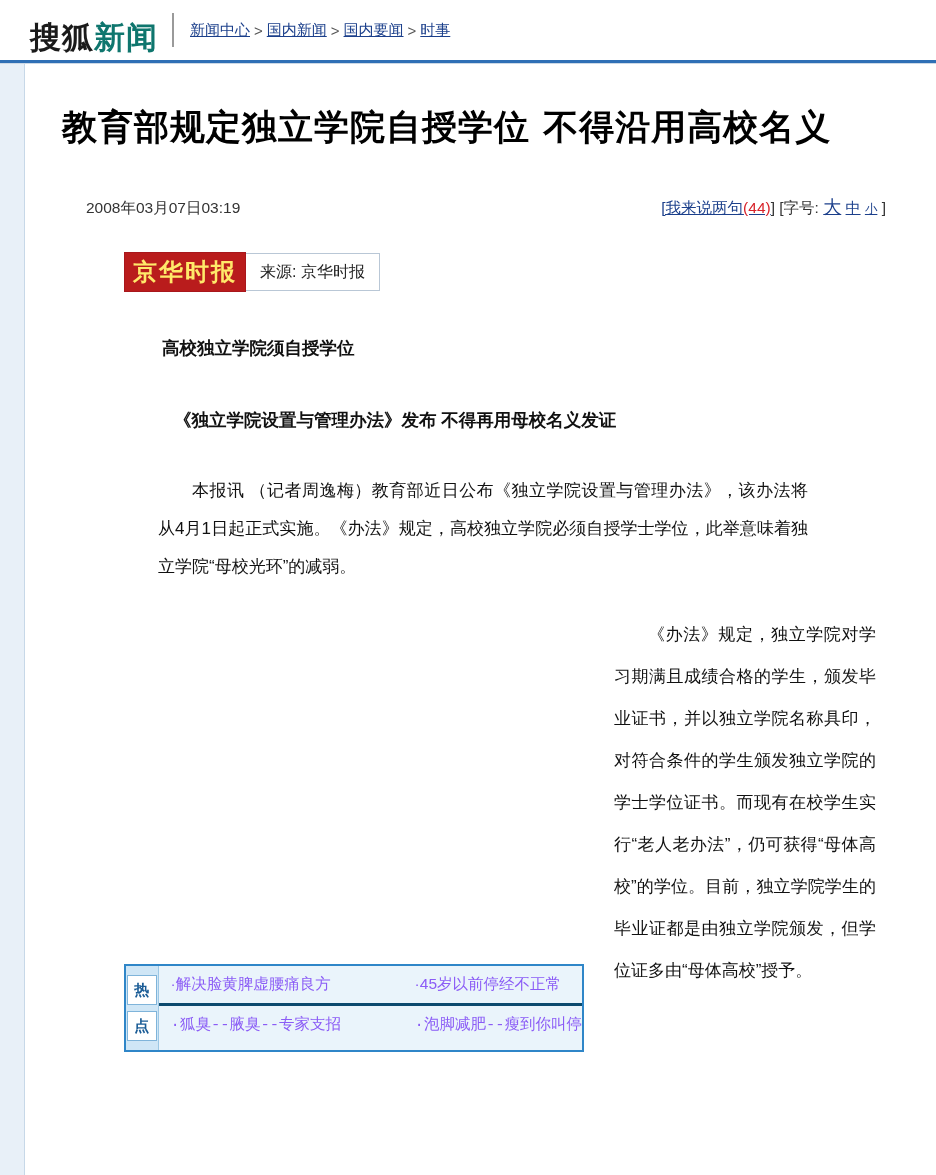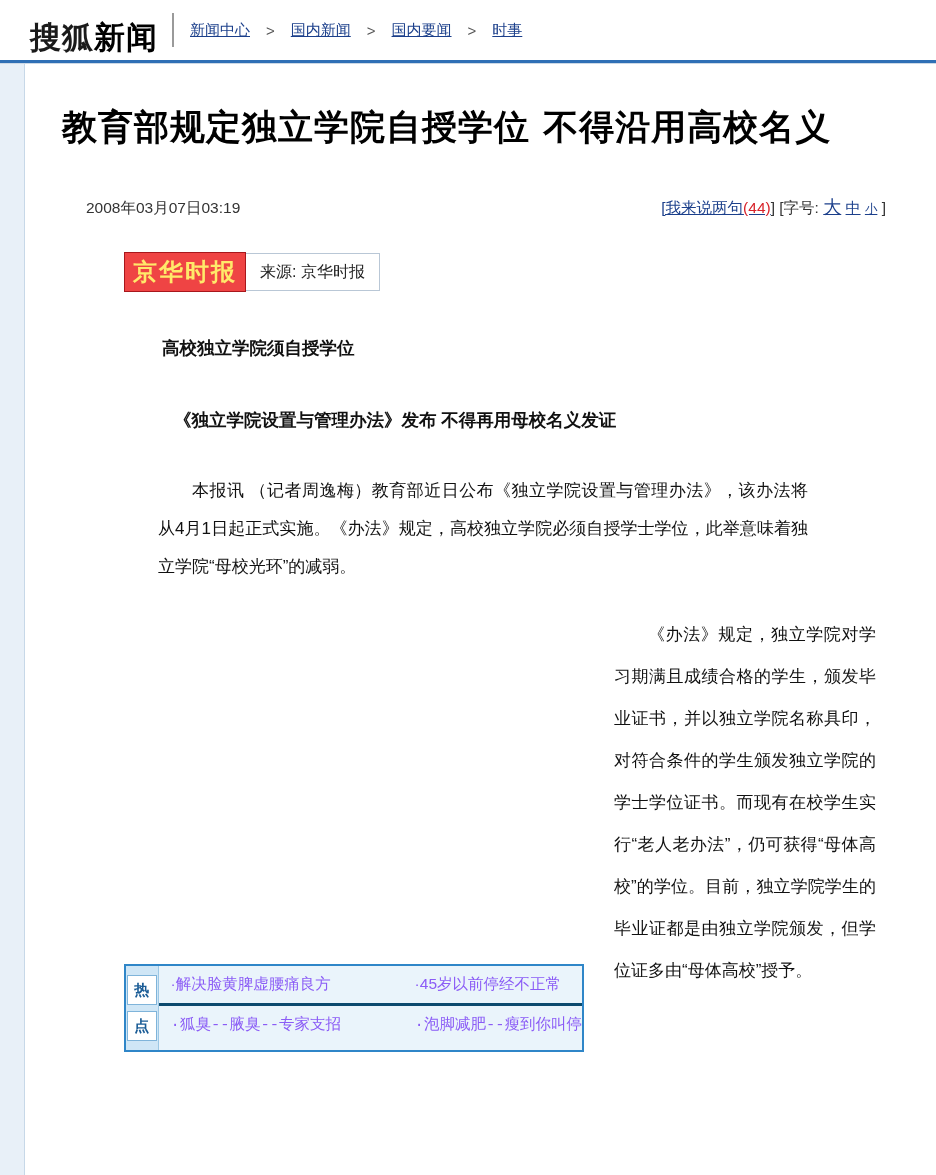--- a/index.html
+++ b/index.html
@@ -26,34 +26,34 @@
   }
   .logo {
     display: flex;
     align-items: baseline;
     font-family: "DejaVu Sans", sans-serif;
     font-weight: bold;
     font-size: 31px;
     letter-spacing: 1px;
   }
   .logo .sohu { color: #1a1a1a; }
-  .logo .news { color: #000000; margin-top: 16px; }
+  .logo .news { color: #0f766e; margin-top: 16px; }
   .logo-divider {
     width: 2px;
     height: 34px;
     background: #9a9a9a;
     margin: 0 16px 0 14px;
     align-self: center;
   }
   .breadcrumb {
     font-size: 15px;
     color: #333;
     display: flex;
     align-items: center;
-    gap: 16px;
+    gap: 4px;
     white-space: nowrap;
   }
   .breadcrumb a {
     color: #1b3f8b;
     text-decoration: underline;
   }
   .breadcrumb .sep { color: #555; }
 
   .header-rule {
     height: 3px;
@@ -117,21 +117,21 @@
 
   
   .source-row {
     display: flex;
     align-items: center;
     margin: 33px 0 0 62px;
   }
   .source-logo {
     width: 120px;
     height: 38px;
-    background: #ef4444;
+    background: #b91c1c;
     color: #ffe96a;
     font-family: Liberation Sans, sans-serif;
     font-weight: bold;
     font-size: 24px;
     letter-spacing: 2px;
     display: flex;
     align-items: center;
     justify-content: center;
     border: 1px solid #a8171c;
   }

